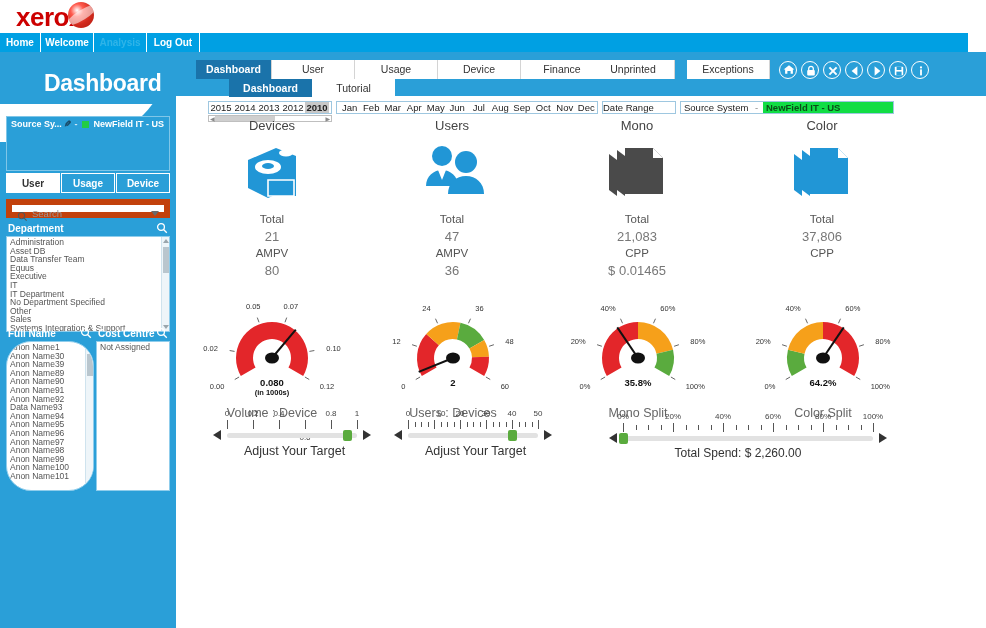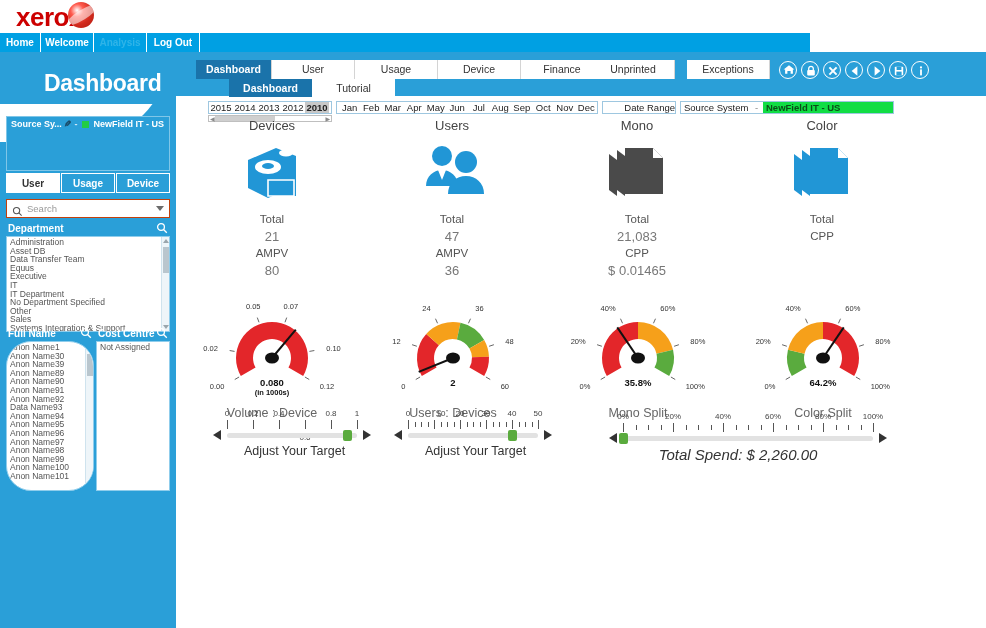--- a/index.html
+++ b/index.html
@@ -16,21 +16,21 @@
   .xheader { position:absolute; left:0; top:0; width:986px; height:33px; background:#fff; }
   .xlogo { position:absolute; left:16px; top:2px; font-size:26px; font-weight:bold; color:#cc0000;
            letter-spacing:-0.5px; font-family:"Liberation Sans", sans-serif; }
   .xball { position:absolute; left:68px; top:2px; width:26px; height:26px; border-radius:50%;
            background: radial-gradient(circle at 35% 32%, #ffffff 0%, #ff5a4d 26%, #d22b1e 58%, #b11a10 100%);
            overflow:hidden; }
   .xball:after { content:""; position:absolute; left:-4px; top:8px; width:36px; height:10px;
            background:rgba(255,255,255,0.55); transform:rotate(-32deg); border-radius:50%; }
 
   
-  .topnav { position:absolute; left:0; top:33px; width:810px; height:19px; background:#00a0e3; }
+  .topnav { position:absolute; left:0; top:33px; width:968px; height:19px; background:#00a0e3; }
   .topnav .sep { position:absolute; top:0; width:1px; height:19px; background:#ffffff; }
   .navitem { position:absolute; top:0; height:19px; line-height:19px; text-align:center;
              color:#ffffff; font-size:10px; font-weight:bold; cursor:pointer; }
   .navitem.disabled { color:#2fb4e8; }
 
   
   .bluestrip { position:absolute; left:0; top:52px; width:986px; height:44px; background:#2a9fd8; }
   .mainbg { position:absolute; left:176px; top:96px; width:810px; height:532px; background:#ffffff; }
 
   
@@ -50,21 +50,21 @@
   .cs-dot { display:inline-block; width:7px; height:7px; background:#22cc44; vertical-align:middle;
             margin:0 2px; }
 
   .sb-btns { position:absolute; left:6px; top:173px; width:164px; height:20px; }
   .sb-btn { position:absolute; top:0; height:20px; line-height:20px; text-align:center;
             font-size:10px; font-weight:bold; border:1px solid #ffffff; cursor:pointer; }
   .sb-btn.on { background:#ffffff; color:#333333; }
   .sb-btn.off { background:#2a9fd8; color:#ffffff; }
 
   .sb-search { position:absolute; left:6px; top:199px; width:164px; height:19px;
-               background:#ffffff; border:1px solid #c2410c; }
+               background:#ffffff; border:6px solid #c2410c; }
   .sb-search .mag { position:absolute; left:5px; top:3px; }
   .sb-search .ph { position:absolute; left:20px; top:3px; font-size:9.5px; color:#9a9a9a; }
   .sb-search .carot { position:absolute; right:5px; top:6px; width:0; height:0;
                       border-left:4px solid transparent; border-right:4px solid transparent;
                       border-top:5px solid #6b6b6b; }
 
   .listblock { position:absolute; }
   .lb-head { position:relative; height:13px; font-size:10px; font-weight:bold; color:#ffffff; }
   .lb-head .t { position:absolute; left:2px; top:0; }
   .lb-head .mag { position:absolute; right:2px; top:-1px; }
@@ -89,21 +89,21 @@
   .tab2.active { background:#1a73aa; color:#ffffff; font-weight:bold; }
 
   
   .ricon { position:absolute; top:61px; width:18px; height:18px; border-radius:50%;
            border:1.6px solid #ffffff; color:#ffffff; cursor:pointer; }
   .ricon svg { display:block; }
   .yrs, .mos { position:absolute; top:0; height:13px; border:1px solid #9ec7e0; background:#ffffff; }
   .cell { position:absolute; top:0; height:11px; line-height:11px; text-align:center; font-size:9.5px;
           color:#222222; cursor:pointer; }
   .cell.sel { background:#c8c8c8; font-weight:bold; }
-  .fbtn { position:absolute; top:101px; height:13px; line-height:12px; text-align:right; font-size:9.5px;
+  .fbtn { position:absolute; top:101px; height:13px; line-height:12px; text-align:left; font-size:9.5px;
           background:#ffffff; border:1px solid #9ec7e0; color:#222222; cursor:pointer; }
   .srcwrap { position:absolute; top:101px; height:13px; border:1px solid #9ec7e0; background:#ffffff; }
   .srclab { position:absolute; left:3px; top:0; font-size:9.5px; line-height:11px; color:#222222; }
   .srcdash { position:absolute; top:0; font-size:9.5px; line-height:11px; color:#888888; }
   .srcval { position:absolute; top:0; height:11px; line-height:11px; background:#11dd44;
             color:#0a4d18; font-size:9.5px; font-weight:bold; padding-left:3px; }
   .yrscroll { position:absolute; left:208px; top:115px; width:124px; height:7px;
               background:#ffffff; border:1px solid #bfbfbf; }
   .yrscroll .thumb { position:absolute; left:6px; top:0; width:60px; height:5px; background:#cfcfcf; }
   .yrscroll .l, .yrscroll .r { position:absolute; top:1px; font-size:6px; color:#8a8a8a; line-height:4px; }
@@ -127,21 +127,21 @@
   .sl-ticks i { position:absolute; top:0; width:1px; background:#555555; }
   .sl-track { position:relative; height:12px; }
   .sl-track .bar { position:absolute; top:4px; height:5px; background:#e2e2e2; border-radius:3px; }
   .sl-track .knob { position:absolute; top:1px; width:9px; height:11px; background:#5aab3e;
                     border-radius:2px; cursor:pointer; }
   .sl-track .la, .sl-track .ra { position:absolute; top:1px; width:0; height:0;
                     border-top:5px solid transparent; border-bottom:5px solid transparent; cursor:pointer; }
   .sl-track .la { border-right:8px solid #333333; }
   .sl-track .ra { border-left:8px solid #333333; }
   .sl-cap { text-align:center; font-size:12.5px; color:#333333; margin-top:3px; }
-  .sl-cap2 { text-align:center; font-size:15px; color:#333333; margin-top:2px;font-style:italic; }
+  .sl-cap2 { text-align:center; font-size:12px; color:#333333; margin-top:2px; }
 </style>
 </head>
 <body>
 
 <div id="app">
 
   <div class="xheader">
     <div class="xlogo">xerox</div>
     <div class="xball"></div>
   </div>
@@ -418,20 +418,21 @@
         <div class="ttl">Color</div>
         <div class="ic">
           <svg width="76" height="76" viewBox="0 0 76 76">
             <path d="M10 20 L10 56 L18 62 L18 26 Z" fill="#2196d6"></path>
             <path d="M18 16 L18 56 L26 62 L26 22 Z" fill="#2196d6"></path>
             <path d="M26 14 L54 14 L64 24 L64 60 L26 60 Z" fill="#2196d6"></path>
             <path d="M54 14 L54 24 L64 24 Z" fill="#ffffff"></path>
           </svg>
         </div>
         <div class="lab">Total</div>
+        <div class="val">37,806</div>
         <div class="lab">CPP</div>
       </div>
     </div>
 
   <div id="gauges">
       <div class="gauge" style="left: 182px; top: 296px;">
         <div><svg width="180" height="104" viewBox="0 0 180 104">
             <path d="M 58.82308546376021 80 A 36 36 0 1 1 121.1769145362398 79.99999999999997 L 106.45448267190434 71.49999999999999 A 19 19 0 1 0 73.54551732809566 71.5 Z" fill="#e3262a"></path>
             <line x1="57.091034656191326" y1="81" x2="52.760907637269135" y2="83.5" stroke="#666" stroke-width="1"></line>
             <text x="42.36860279185587" y="92.5" font-size="7.5" fill="#333" text-anchor="end" font-family="Liberation Sans, sans-serif">0.00</text>

